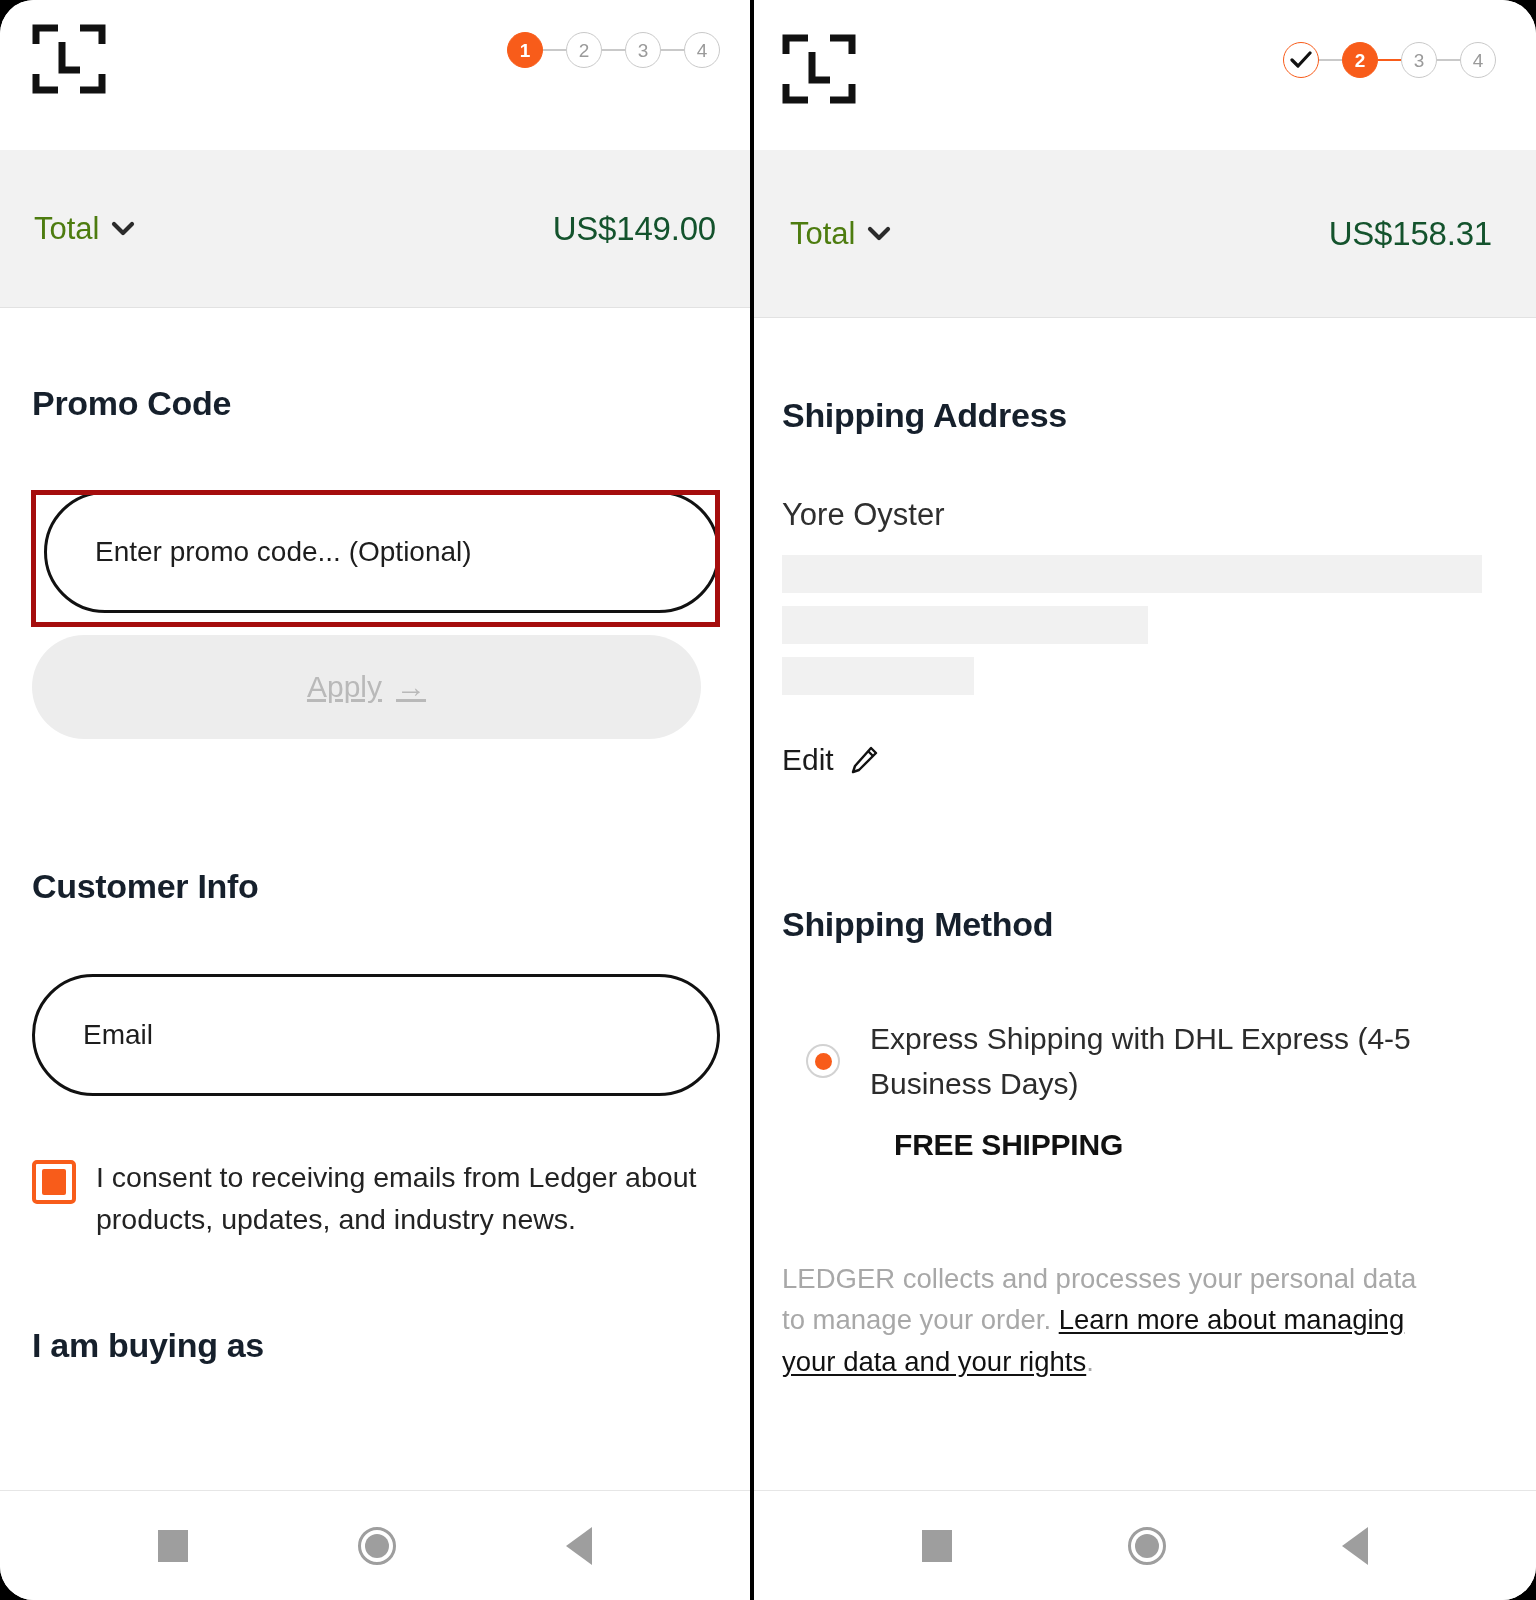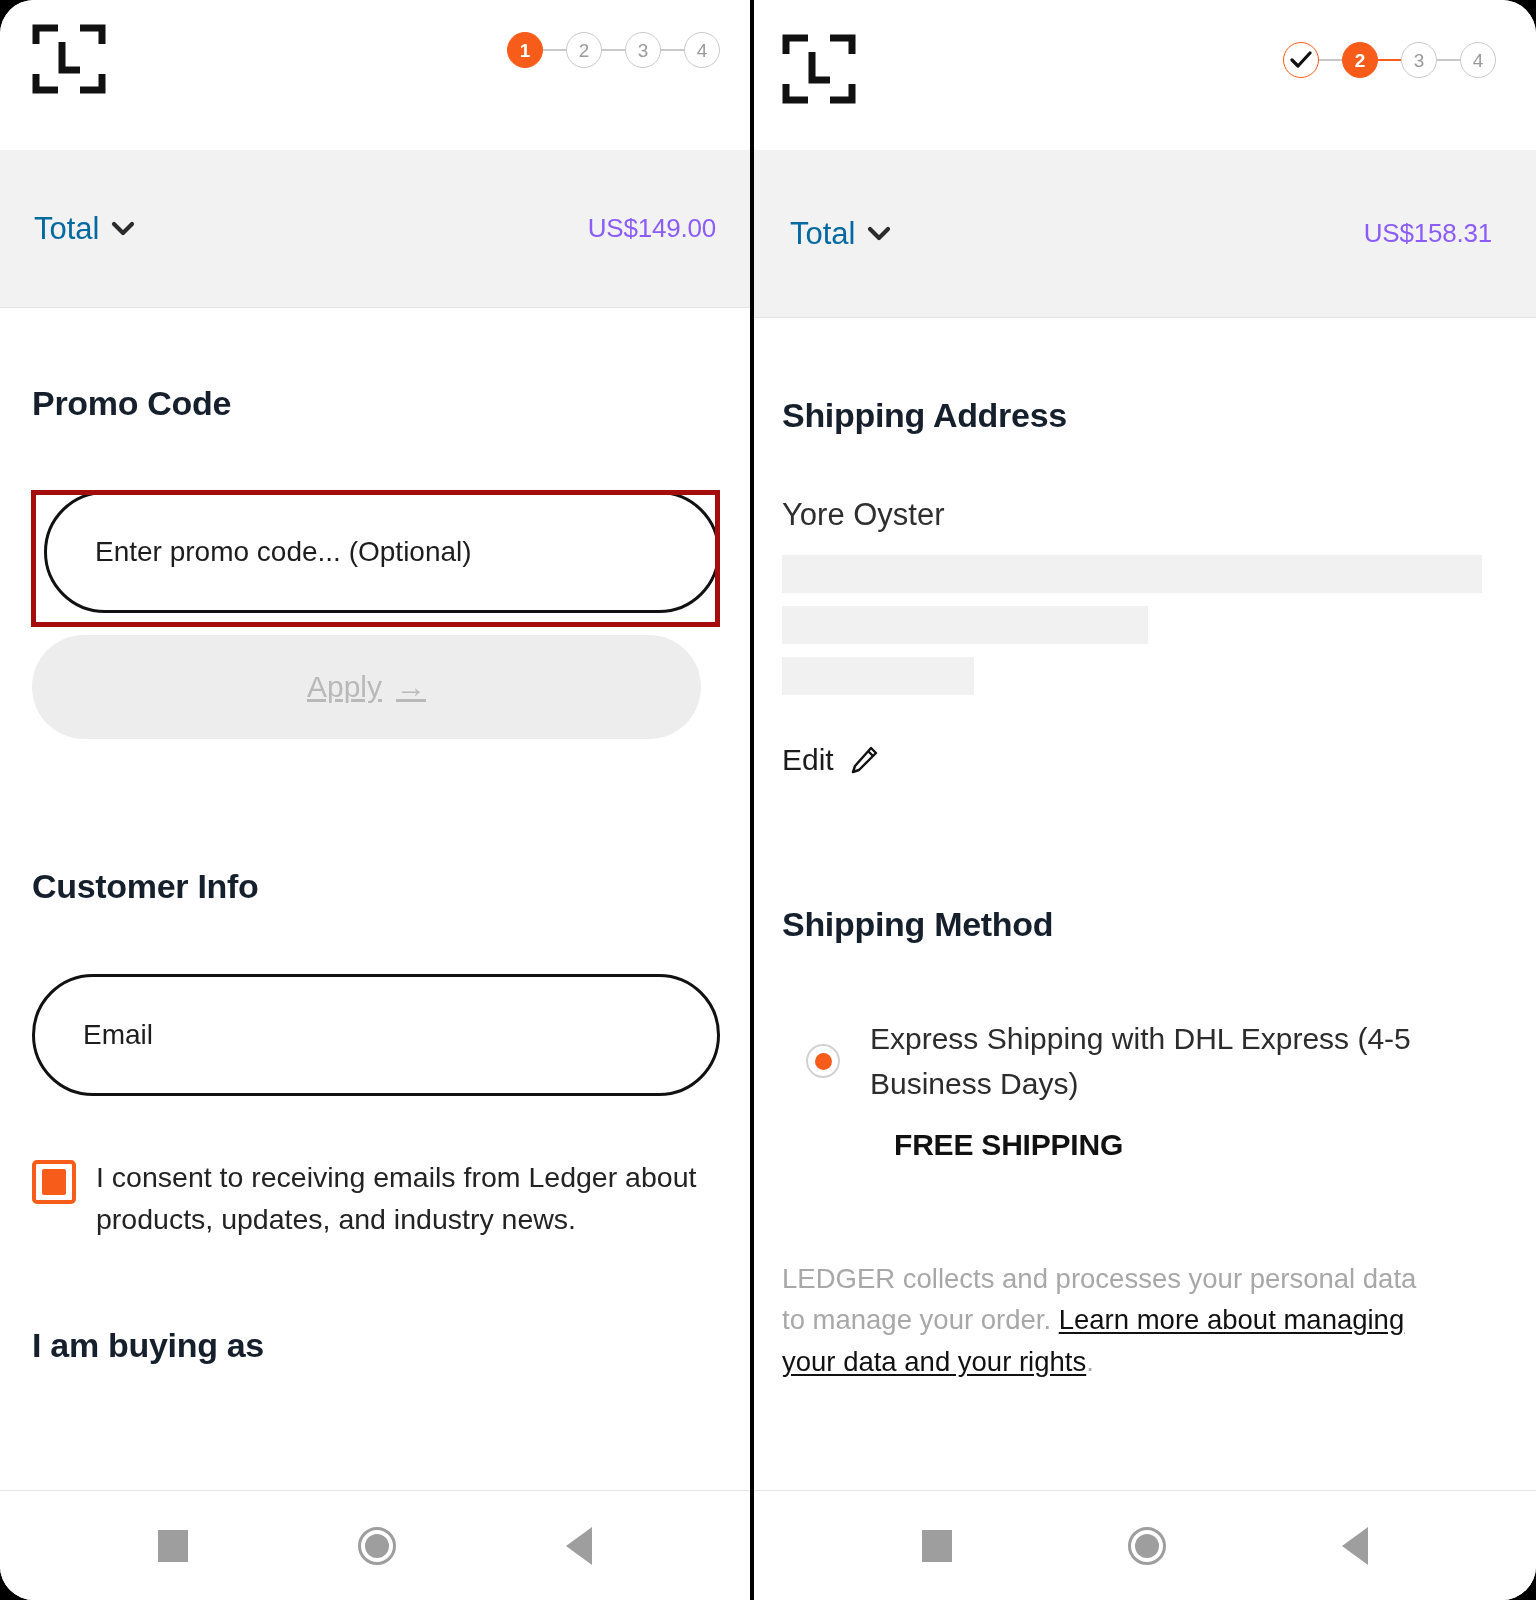--- a/index.html
+++ b/index.html
@@ -65,24 +65,24 @@
     border-bottom: 1px solid #e2e2e2;
     height: 158px;
     display: flex;
     align-items: center;
     justify-content: space-between;
     padding: 0 34px 0 34px;
   }
   .phone.right .totalbar { height: 168px; padding: 0 44px 0 36px; }
   .total-left {
     display: flex; align-items: center; gap: 12px;
-    font-size: 31px; color: #0369a1; font-weight: 400;
+    font-size: 31px; color: #4d7c0f; font-weight: 400;
   }
   .chev { display: block; }
-  .total-amount { font-size: 26px; color: #8b5cf6; letter-spacing: -0.2px; }
+  .total-amount { font-size: 33px; color: #14532d; letter-spacing: -0.2px; }
 
   
   .content { flex: 1 1 auto; position: relative; overflow: hidden; padding: 0 32px; }
   .phone.right .content { padding: 0 56px 0 28px; }
 
   h2.section {
     font-size: 34px; color: #16202c; font-weight: 700;
     letter-spacing: -0.3px;
   }
 

